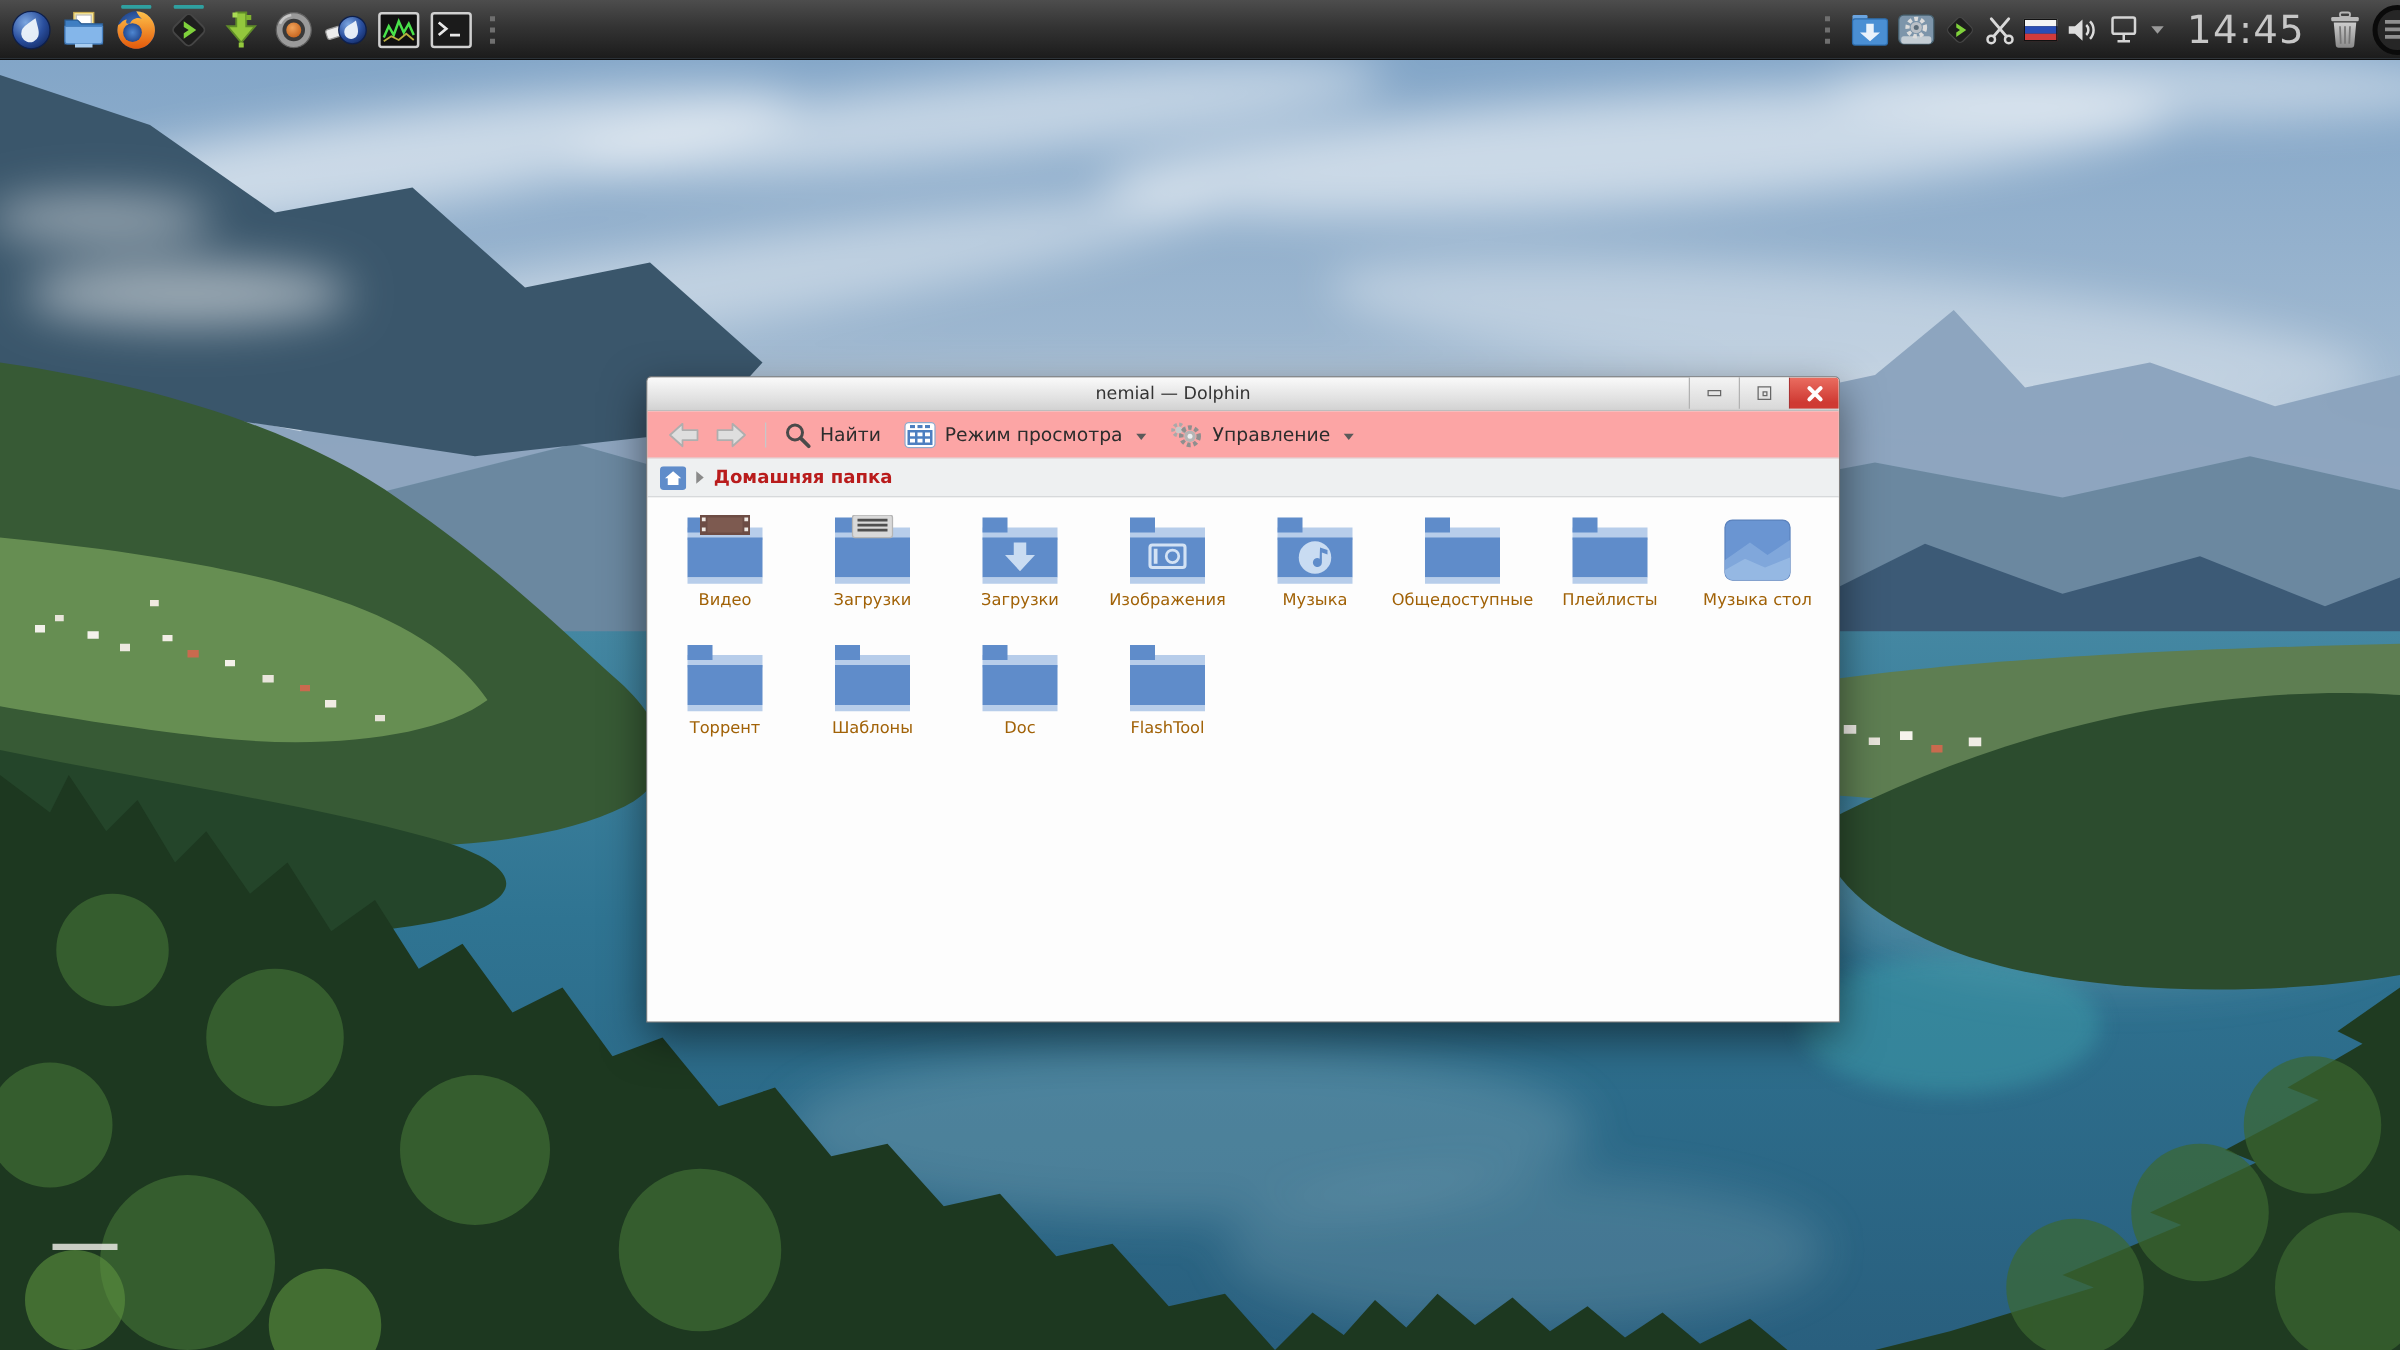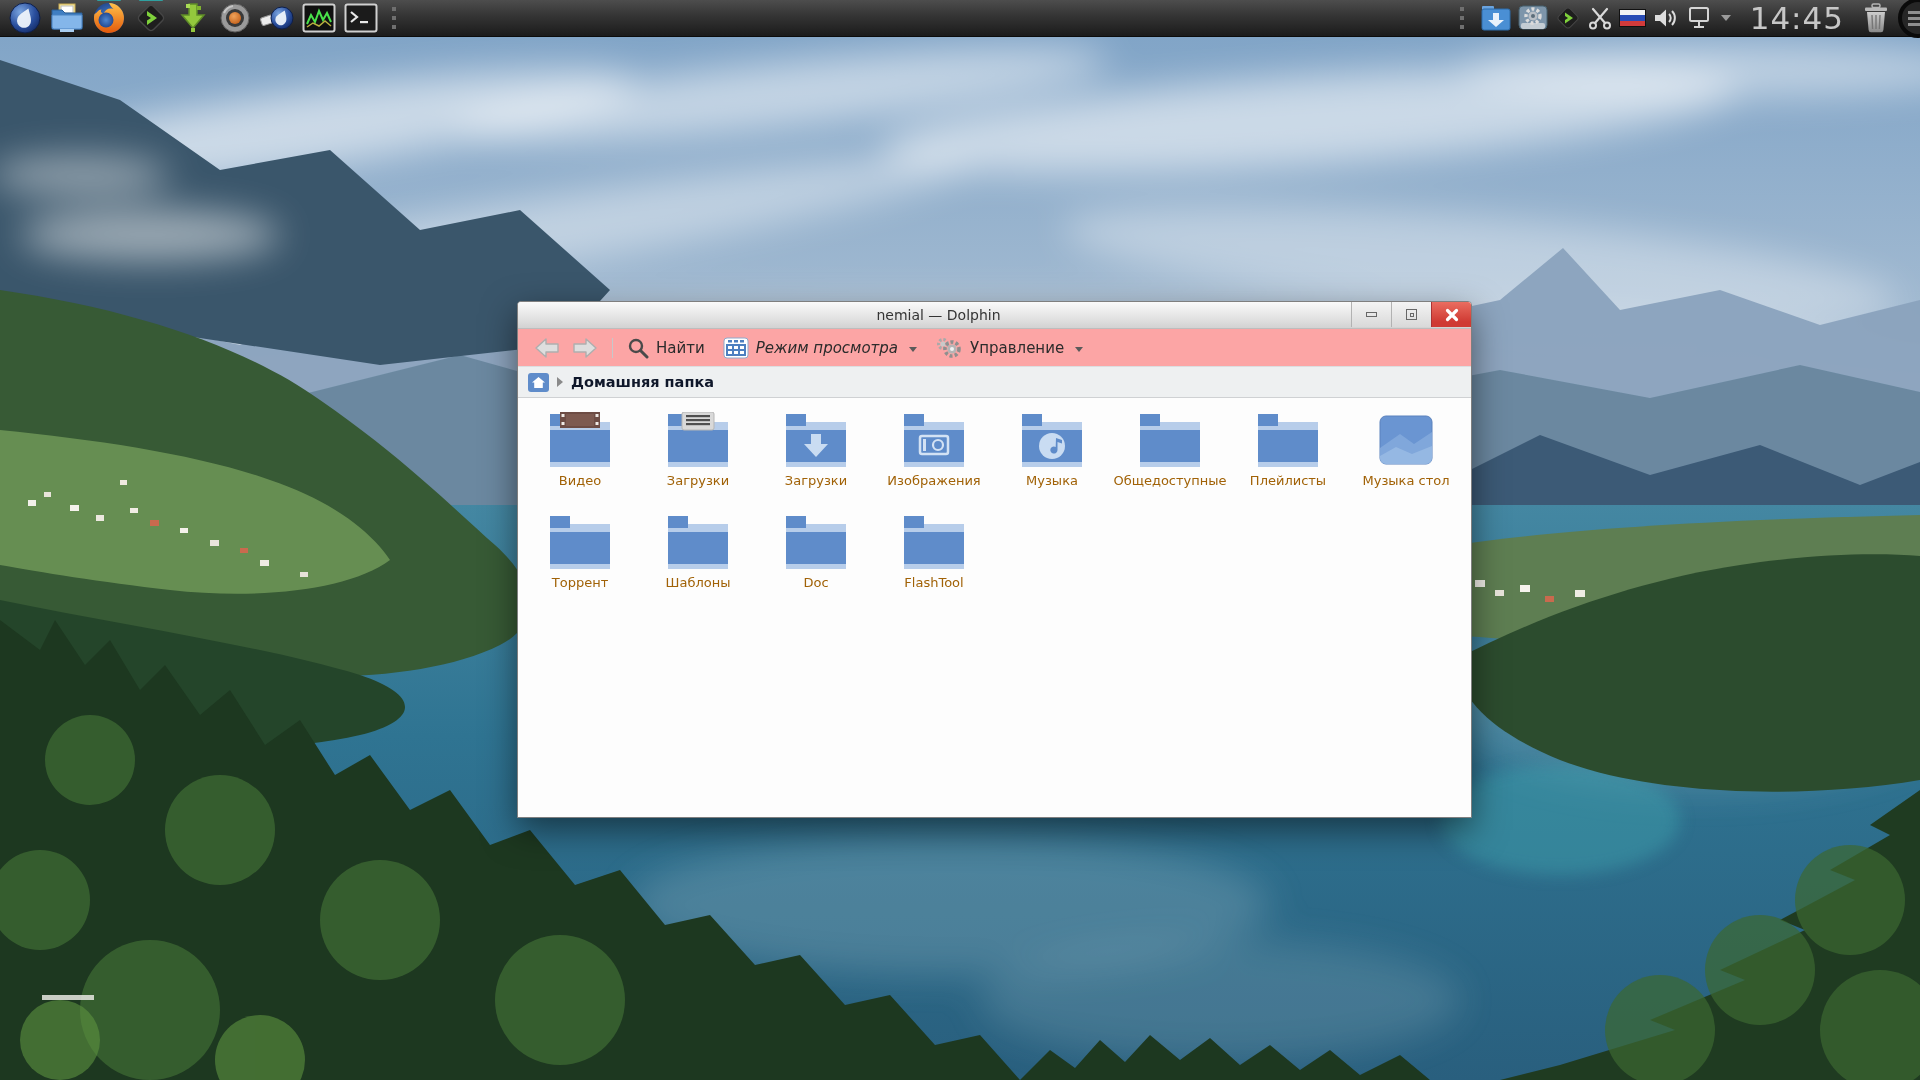--- a/index.html
+++ b/index.html
@@ -2,21 +2,21 @@
 <html><head>
 <meta charset="utf-8">
 <style>
   html,body{margin:0;padding:0;width:1920px;height:1080px;overflow:hidden;
     font-family:"DejaVu Sans","Liberation Sans",sans-serif;cursor:default;
     -webkit-font-smoothing:antialiased;}
   .desktop{position:absolute;inset:0;background:#6f95b8;}
   .desktop svg{position:absolute;inset:0;display:block;}
 
   
-  .panel{position:absolute;top:0;left:0;right:0;height:37px;z-index:50;
+  .panel{position:absolute;top:0;left:0;right:0;height:48px;z-index:50;
     background:linear-gradient(180deg,#4d4d4d 0%,#343434 45%,#242424 80%,#1b1b1b 100%);
     border-bottom:1px solid #0c0c0c;display:flex;align-items:center;padding:0 0 0 4px;box-sizing:border-box;}
   .picon{width:34px;height:34px;display:flex;align-items:center;justify-content:center;margin:0 4px;position:relative;}
   .picon svg{display:block;}
   .active-strip{position:absolute;top:-3px;left:5px;width:24px;height:3px;background:#2fa0a0;border-radius:1px;}
   .handle{display:flex;flex-direction:column;gap:5px;margin:0 10px;}
   .handle i{width:4px;height:4px;background:#6f6f6f;display:block;}
   .tray{margin-left:auto;display:flex;align-items:center;gap:7px;padding-right:0;}
   .ticon{display:flex;align-items:center;justify-content:center;}
   .clock{font-size:31px;color:#c7c7c7;letter-spacing:1px;margin:0 10px 0 10px;line-height:40px;}
@@ -44,21 +44,21 @@
 
   .toolbar{height:37px;flex:0 0 37px;background:#fca5a5;display:flex;align-items:center;
     padding:0 10px;border-bottom:1px solid #dcdee0;font-size:15px;color:#2c2c2c;}
   .tbtn{display:flex;align-items:center;gap:7px;padding:4px 6px;border-radius:3px;}
   .tsep{width:1px;height:20px;background:#c6c8ca;margin:0 8px;}
   .drop{width:0;height:0;border-left:4px solid transparent;border-right:4px solid transparent;border-top:5px solid #5a5a5a;margin-left:4px;margin-top:3px;}
 
   .breadcrumb{height:30px;flex:0 0 30px;background:#eef0f1;border-bottom:1px solid #cfd1d3;
     display:flex;align-items:center;padding:0 10px;gap:8px;}
   .crumb-arrow{width:0;height:0;border-top:5px solid transparent;border-bottom:5px solid transparent;border-left:6px solid #8a8a8a;}
-  .crumb-text{font-size:14.5px;font-weight:bold;color:#0f172a;}
+  .crumb-text{font-size:14.5px;font-weight:bold;color:#b91c1c;}
 
   .view{flex:1 1 auto;background:#fdfdfd;overflow:hidden;display:flex;flex-wrap:wrap;
     align-content:flex-start;padding:14px 0 0 3px;}
   .folder-item{width:118px;height:102px;display:flex;flex-direction:column;align-items:center;}
   .folder-icon{width:64px;height:60px;}
   .folder-label{margin-top:1px;font-size:13px;color:#a16207;white-space:nowrap;}
   .fi-em{display:none;}
   .folder-item[data-emblem="video"]     .em-video{display:block;}
   .folder-item[data-emblem="documents"] .em-documents{display:block;}
   .folder-item[data-emblem="download"]  .em-download{display:block;}
@@ -429,21 +429,21 @@
       </svg>
     </div>
     <div class="tsep"></div>
     <div class="tbtn">
       <svg width="22" height="22" viewBox="0 0 22 22">
         <circle cx="9" cy="9" r="6" fill="none" stroke="#4a4a4a" stroke-width="2.4"></circle>
         <line x1="13.5" y1="13.5" x2="20" y2="20" stroke="#4a4a4a" stroke-width="3" stroke-linecap="round"></line>
       </svg>
       <span>Найти</span>
     </div>
-    <div class="tbtn" style="margin-left:6px;font-style:italic;">
+    <div class="tbtn" style="margin-left:6px;">
       <svg width="26" height="22" viewBox="0 0 26 22">
         <rect x="1" y="1" width="24" height="20" rx="3" fill="#ffffff" stroke="#8fa9cc"></rect>
         <rect x="3" y="7" width="20" height="12" fill="#4d7fc0"></rect>
         <g fill="#ffffff">
             <rect x="5" y="9" width="4" height="3"></rect>
             <rect x="11" y="9" width="4" height="3"></rect>
             <rect x="17" y="9" width="4" height="3"></rect>
         <rect x="5" y="14" width="4" height="3"></rect>
             <rect x="11" y="14" width="4" height="3"></rect>
             <rect x="17" y="14" width="4" height="3"></rect>

